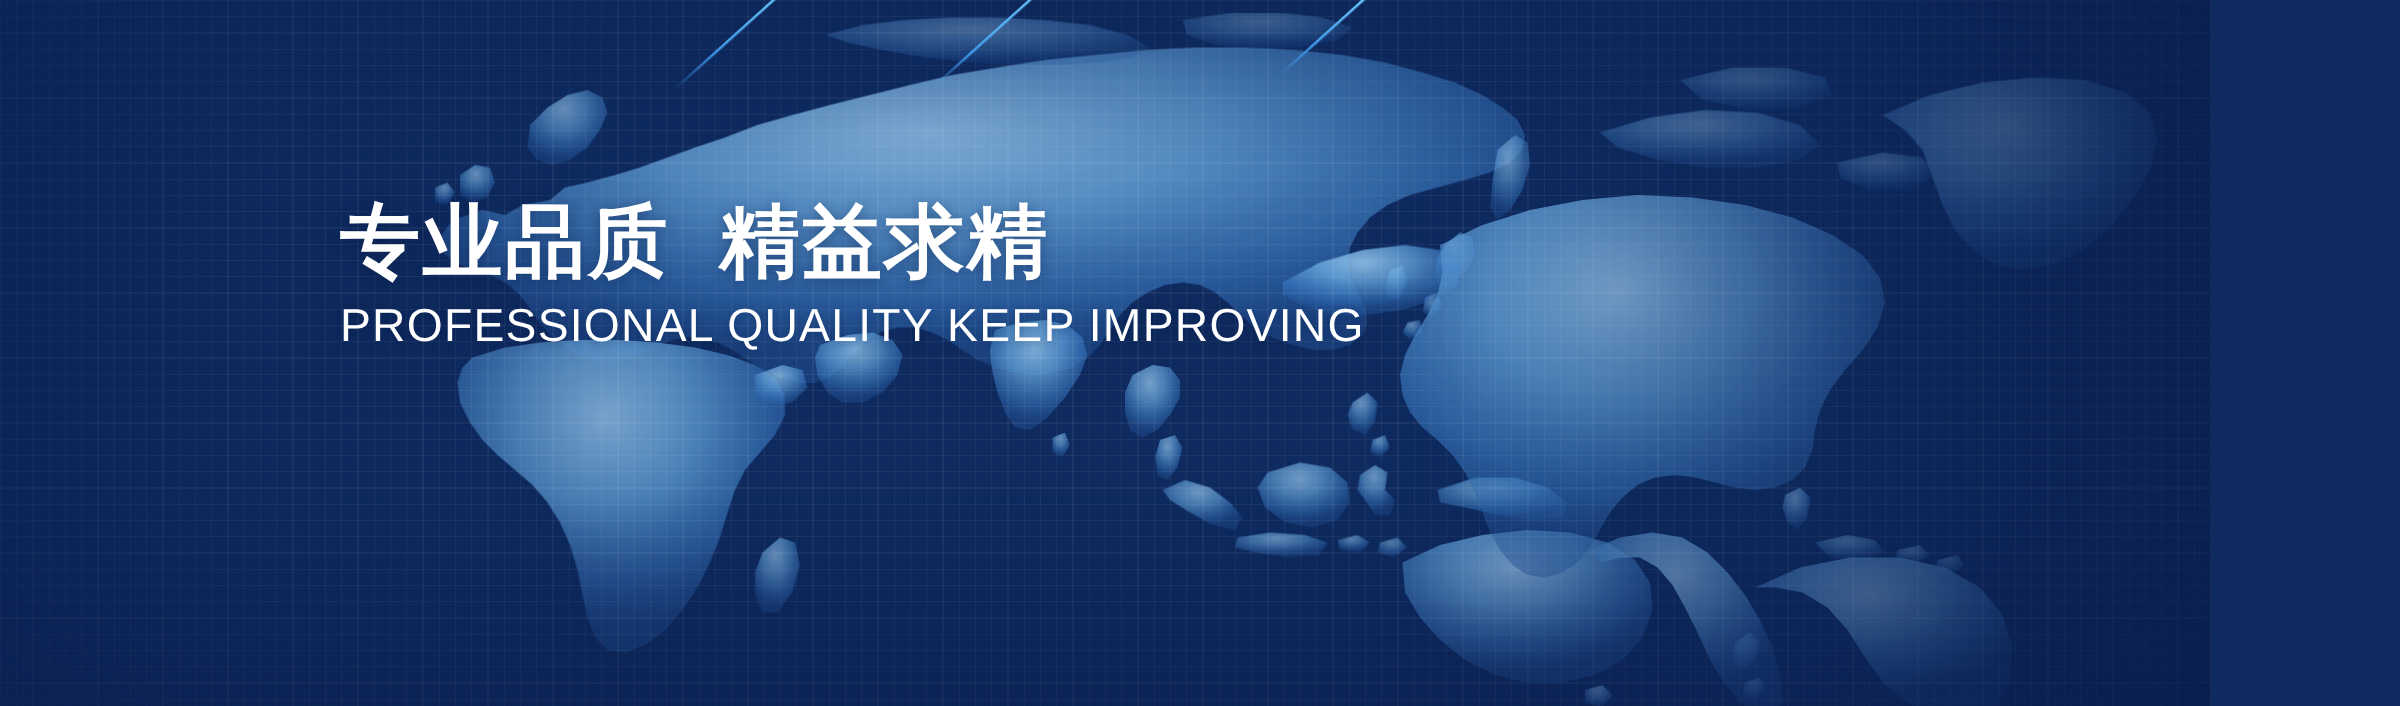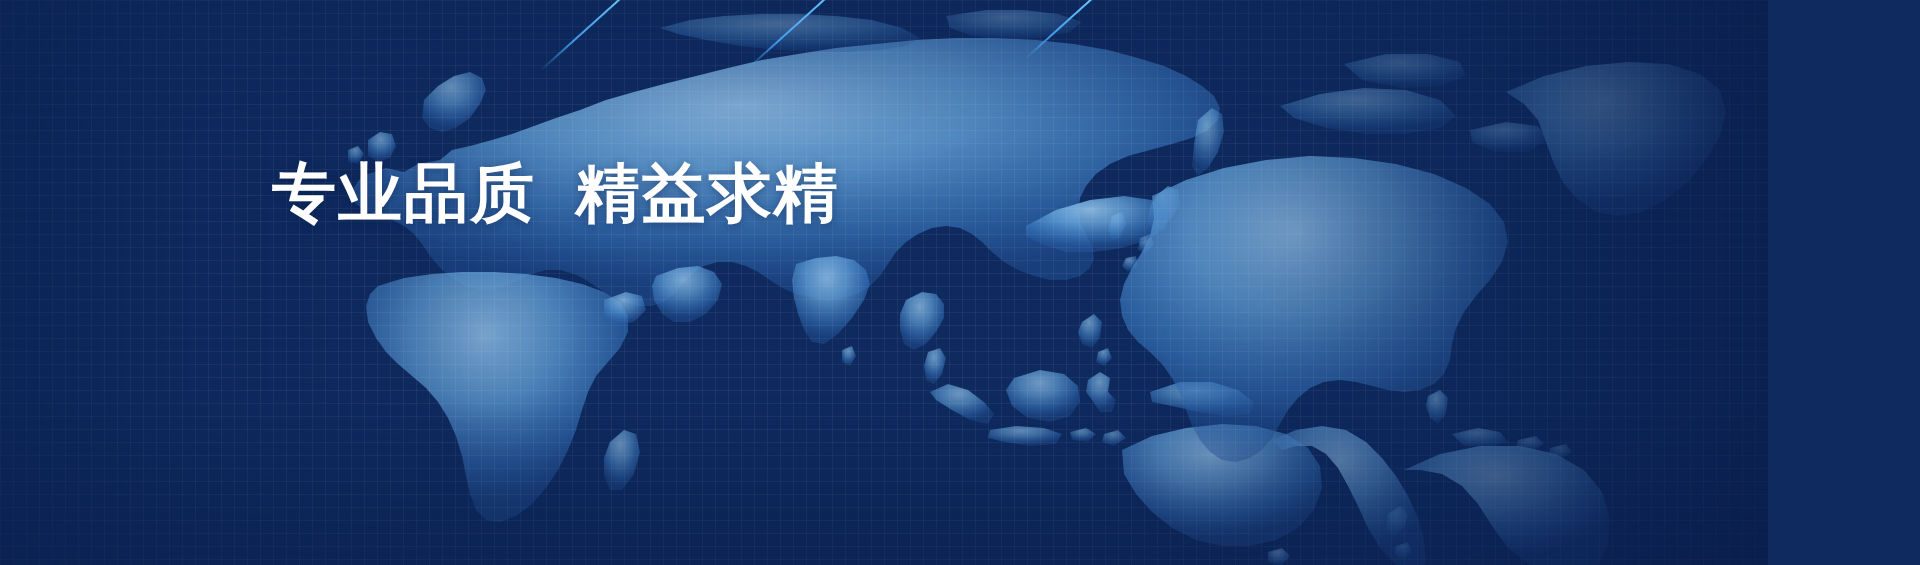--- a/index.html
+++ b/index.html
@@ -305,15 +305,16 @@
   <div id="grid-layer"></div>
 
   <div id="vignette"></div>
 
   <div class="streak" id="streak-1"></div>
   <div class="streak" id="streak-2"></div>
   <div class="streak" id="streak-3"></div>
 
   <div id="text-block">
     <div id="headline">专业品质  精益求精</div>
+    <div id="subtitle">PROFESSIONAL QUALITY KEEP IMPROVING</div>
   </div>
 
 </div>
 
 </body></html>

